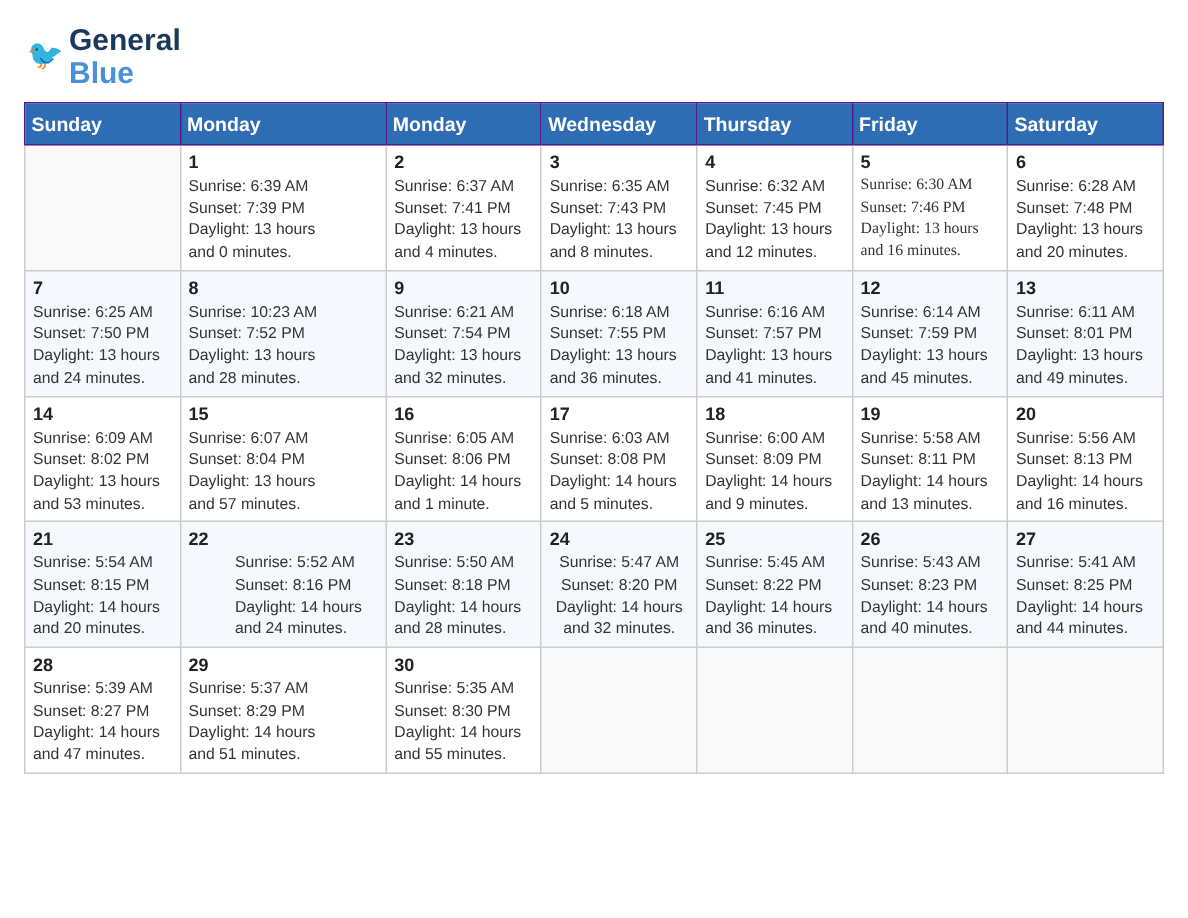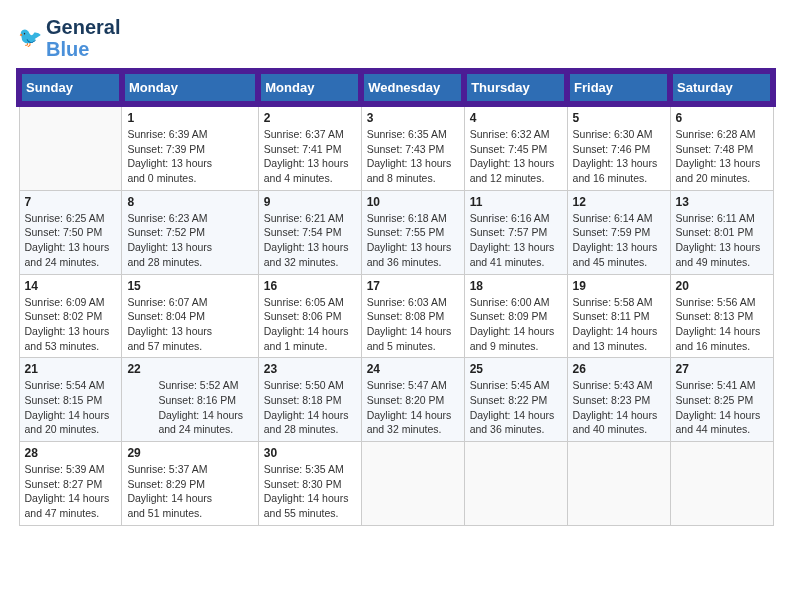--- a/index.html
+++ b/index.html
@@ -52,21 +52,21 @@
       border-collapse: collapse;
       font-size: 11px;
     }
     thead tr th {
       background-color: #2e6db4;
       color: white;
       padding: 6px 4px;
       text-align: left;
       font-size: 13px;
       font-weight: bold;
-      border: 6px solid #4c1d95;
+      border: 1px solid #4c1d95;
     }
     tbody tr td {
       border: 1px solid #ccc;
       padding: 4px 5px;
       vertical-align: top;
       min-height: 70px;
       height: 75px;
     }
     tbody tr:nth-child(even) {
       background-color: #f5f8fc;
@@ -148,21 +148,21 @@
         </td>
         <td>
           <span class="day-num">4</span>
           <div class="day-info" style="white-space: pre-line;">Sunrise: 6:32 AM
 Sunset: 7:45 PM
 Daylight: 13 hours
 and 12 minutes.</div>
         </td>
         <td>
           <span class="day-num">5</span>
-          <div class="day-info" style="white-space: pre-line;">Sunrise: 6:30 AM
+          <div class="day-info" style="white-space: pre-line; font-family: Liberation Serif, serif;">Sunrise: 6:30 AM
 Sunset: 7:46 PM
 Daylight: 13 hours
 and 16 minutes.</div>
         </td>
         <td>
           <span class="day-num">6</span>
           <div class="day-info" style="white-space: pre-line;">Sunrise: 6:28 AM
 Sunset: 7:48 PM
 Daylight: 13 hours
 and 20 minutes.</div>
@@ -171,21 +171,21 @@
       <tr>
         <td>
           <span class="day-num">7</span>
           <div class="day-info" style="white-space: pre-line;">Sunrise: 6:25 AM
 Sunset: 7:50 PM
 Daylight: 13 hours
 and 24 minutes.</div>
         </td>
         <td>
           <span class="day-num">8</span>
-          <div class="day-info" style="white-space: pre-line;">Sunrise: 6:23 AM
+          <div class="day-info" style="white-space: pre-line;">Sunrise: 10:23 AM
 Sunset: 7:52 PM
 Daylight: 13 hours
 and 28 minutes.</div>
         </td>
         <td>
           <span class="day-num">9</span>
           <div class="day-info" style="white-space: pre-line;">Sunrise: 6:21 AM
 Sunset: 7:54 PM
 Daylight: 13 hours
 and 32 minutes.</div>
@@ -287,21 +287,21 @@
         </td>
         <td>
           <span class="day-num">23</span>
           <div class="day-info" style="white-space: pre-line;">Sunrise: 5:50 AM
 Sunset: 8:18 PM
 Daylight: 14 hours
 and 28 minutes.</div>
         </td>
         <td>
           <span class="day-num">24</span>
-          <div class="day-info" style="white-space: pre-line;">Sunrise: 5:47 AM
+          <div class="day-info" style="white-space: pre-line; text-align: center;">Sunrise: 5:47 AM
 Sunset: 8:20 PM
 Daylight: 14 hours
 and 32 minutes.</div>
         </td>
         <td>
           <span class="day-num">25</span>
           <div class="day-info" style="white-space: pre-line;">Sunrise: 5:45 AM
 Sunset: 8:22 PM
 Daylight: 14 hours
 and 36 minutes.</div>

